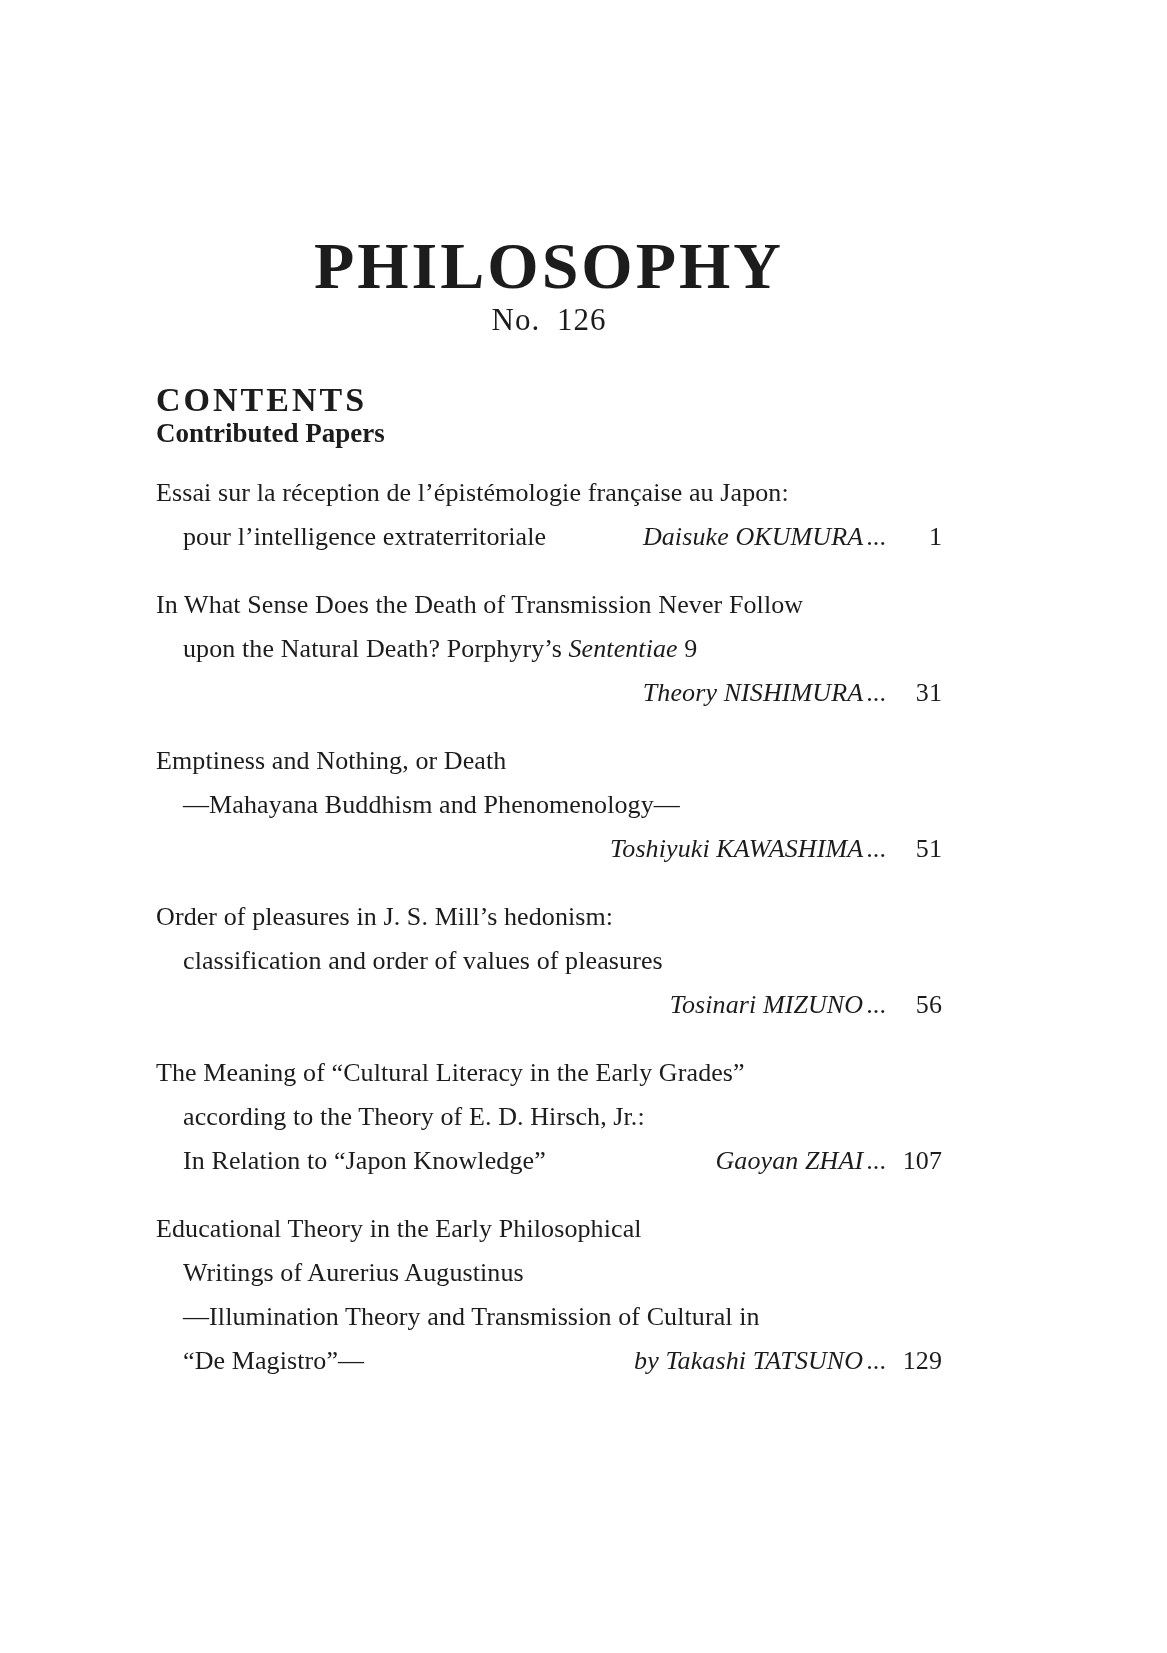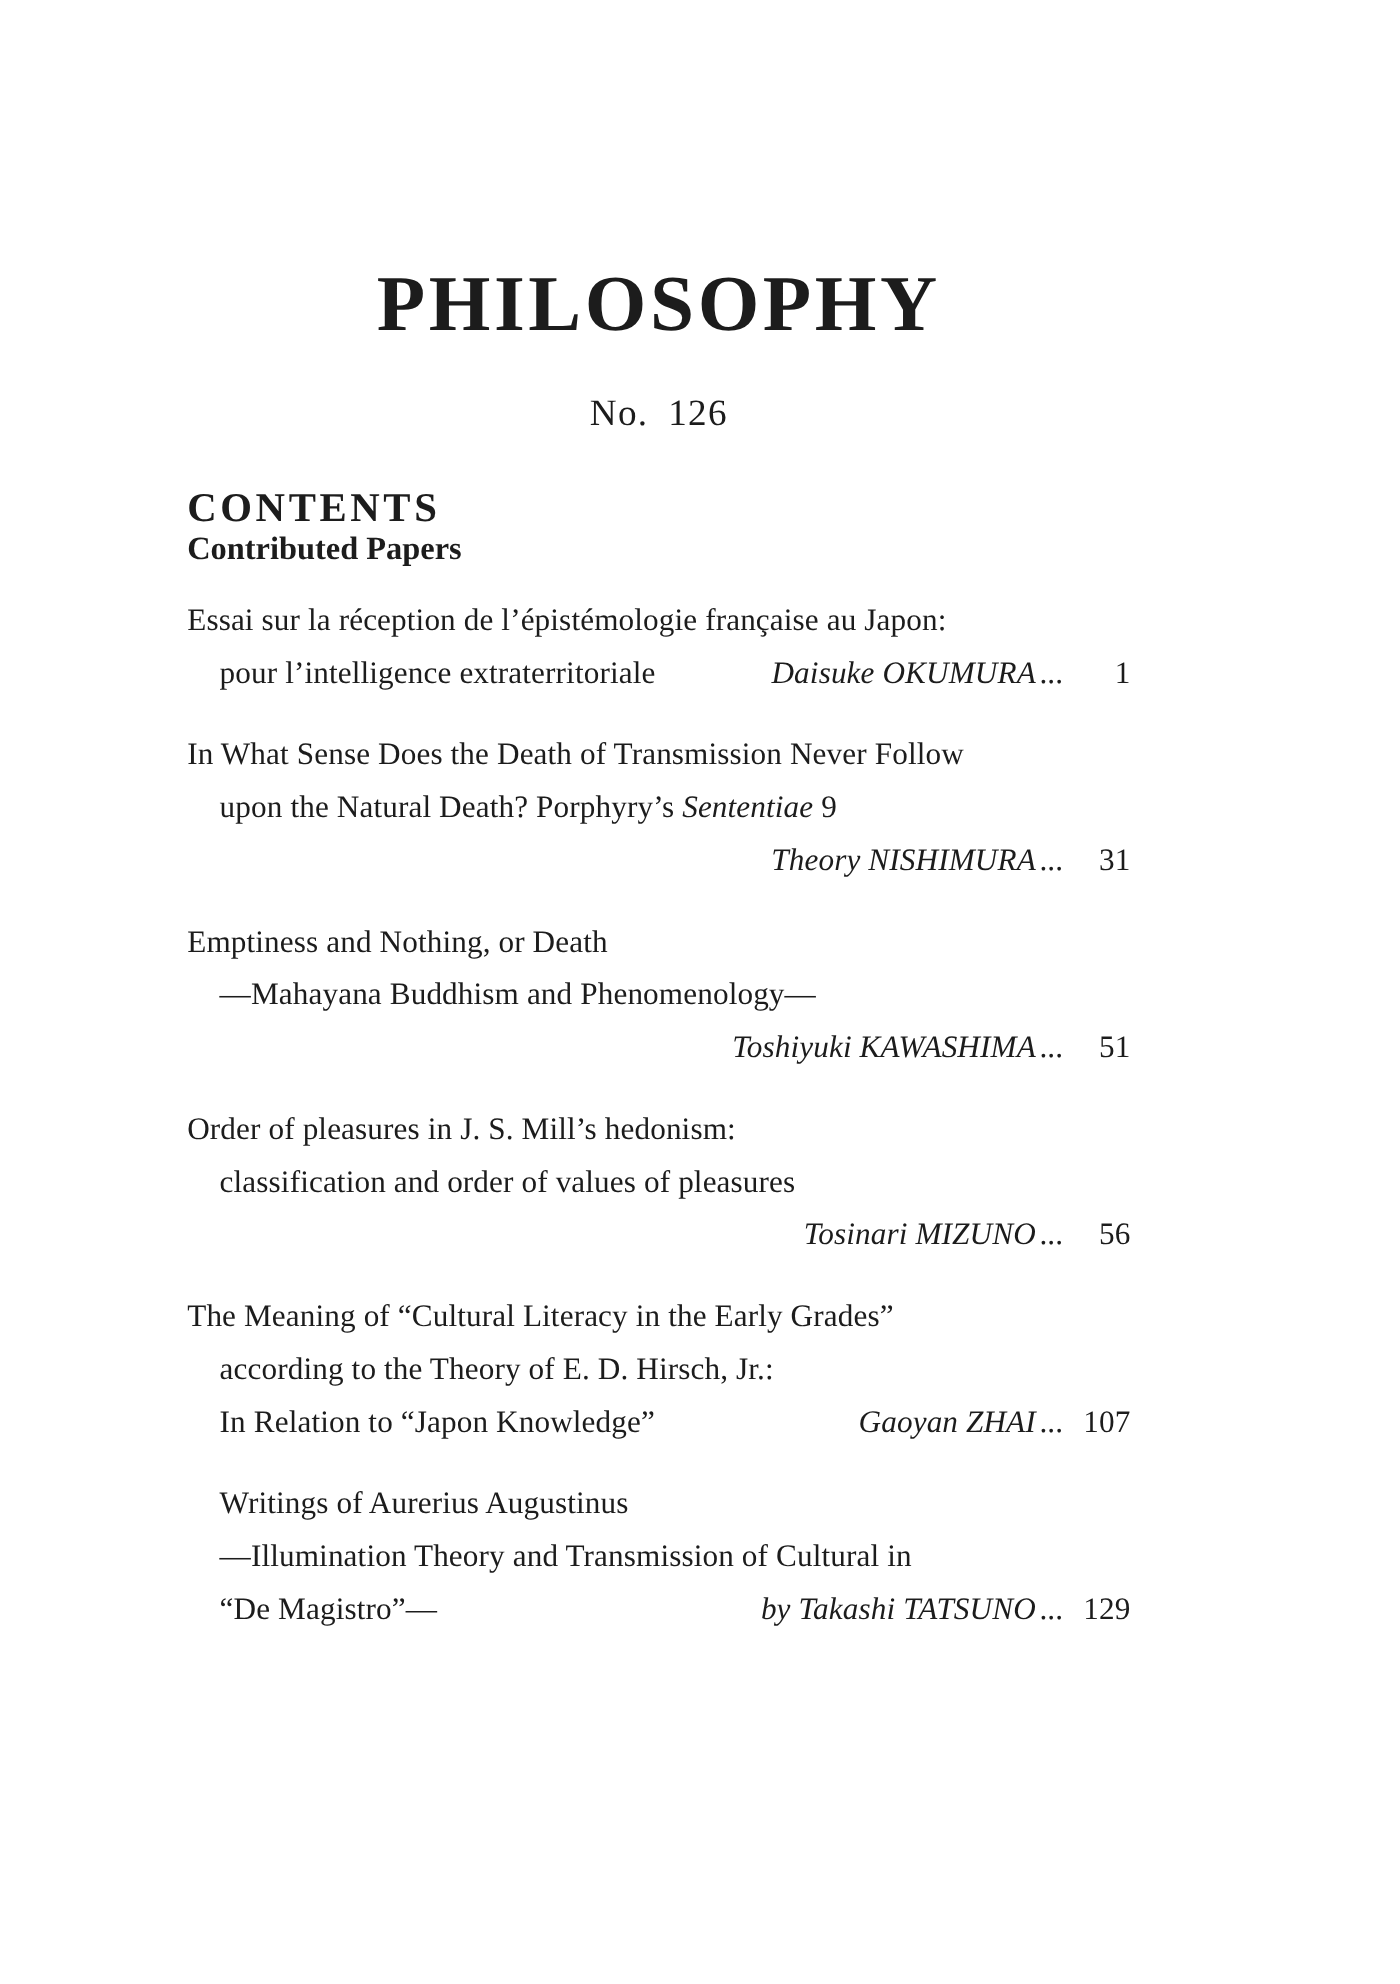--- a/index.html
+++ b/index.html
@@ -13,33 +13,32 @@
     height: 1653px;
     margin: 0 auto;
     background: #ffffff;
     color: #1c1c1c;
     font-family: "Liberation Serif", serif;
     overflow: hidden;
   }
   .content {
     position: absolute;
     left: 156px;
-    top: 0;
+    top: 12px;
     width: 786px;
   }
   .journal-title {
     margin-top: 218px;
     text-align: center;
     font-size: 66px;
     font-weight: bold;
     letter-spacing: 3px;
     line-height: 1.1;
   }
   .issue-number {
-    margin-top: 36px;
     text-align: center;
     font-size: 31px;
     letter-spacing: 1px;
     word-spacing: 8px;
     line-height: 1.1;
   }
   .contents-heading {
     margin-top: 44px;
     text-align: left;
     font-size: 34px;
@@ -168,20 +167,23 @@
           <span class="ind">In Relation to “Japon Knowledge”</span>
           <span class="fill"></span>
           <span class="author">Gaoyan ZHAI</span>
           <span class="dots">...</span>
           <span class="pagenum">107</span>
         </div>
       </div>
 
       <div class="entry">
         <div class="line">
+          <span>Educational Theory in the Early Philosophical</span>
+        </div>
+        <div class="line">
           <span class="ind">Writings of Aurerius Augustinus</span>
         </div>
         <div class="line">
           <span class="ind">—Illumination Theory and Transmission of Cultural in</span>
         </div>
         <div class="line">
           <span class="ind">“De Magistro”—</span>
           <span class="fill"></span>
           <span class="author">by Takashi TATSUNO</span>
           <span class="dots">...</span>

